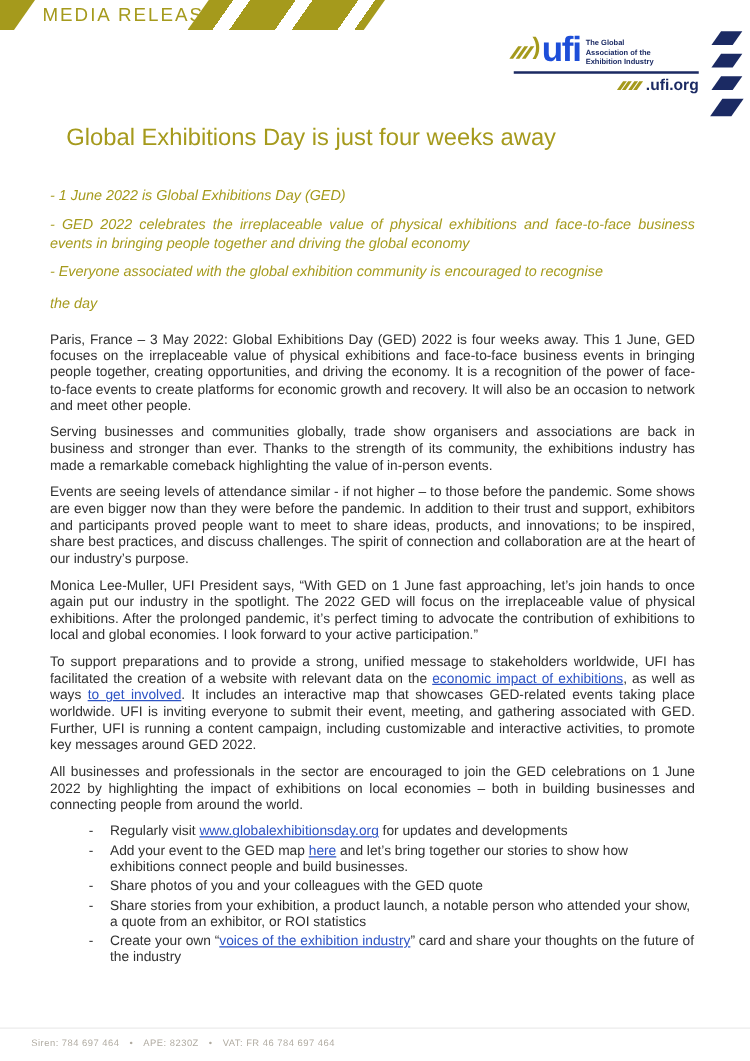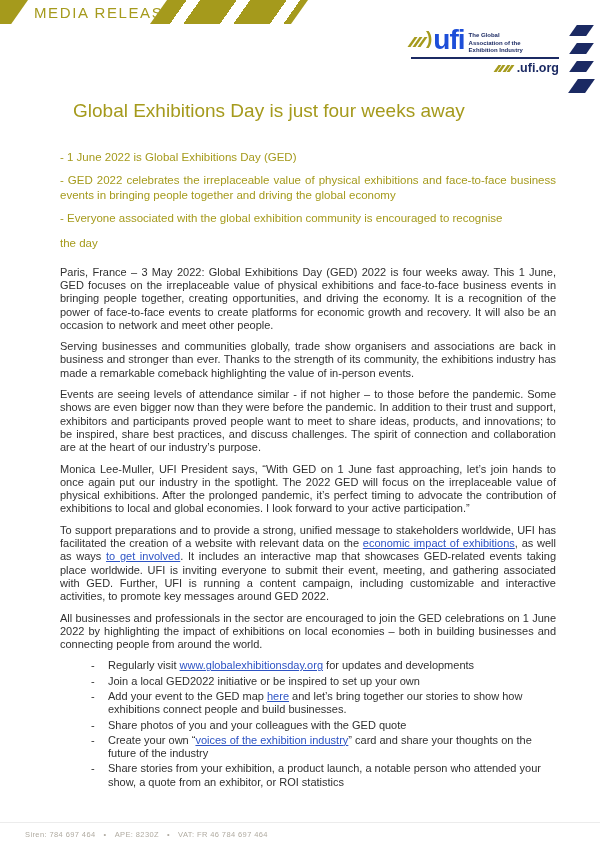--- a/index.html
+++ b/index.html
@@ -36,23 +36,23 @@
   .hatch-group{display:flex;margin-top:10px;}
   .hatch{width:3px;height:10px;background:#a59a1c;transform:skewX(-35deg);margin-right:2px;}
   .swoosh{color:#a59a1c;font-size:19px;font-weight:bold;line-height:1;margin:1px 1px 0 0;}
   .brand{color:#1d4ed8;font-size:28px;font-weight:bold;line-height:0.95;letter-spacing:-1px;}
   .tagline{color:#1b2a63;font-size:6px;line-height:1.25;margin:5px 0 0 4px;font-weight:bold;}
   .logo-rule{height:2.5px;background:#1b2a63;margin-top:2px;}
   .logo-row2{display:flex;justify-content:flex-end;align-items:center;margin-top:2px;}
   .hatch.small{width:2.5px;height:7px;margin-right:2px;}
   .site{color:#1b2a63;font-size:12.5px;font-weight:bold;margin-left:3px;}
   
-  .article{position:absolute;top:100px;left:60px;right:44px;color:#303030;}
+  .article{position:absolute;top:100px;left:40px;right:44px;color:#303030;}
   .title{font-size:19px;color:#a59a1c;margin:0 0 28px 13px;font-weight:400;}
-  .highlights{color:#a59a1c;font-size:11.5px;line-height:1.3;}
+  .highlights{color:#a59a1c;font-size:11.5px;line-height:1.3;font-style:italic;}
   .highlight-item{text-align:justify;margin-bottom:8px;}
   .highlight-tail{margin-top:10px;}
   .body-copy{margin-top:15px;font-size:11px;line-height:1.21;}
   .body-copy p{margin:0 0 8px 0;text-align:justify;}
   a.doc-link{color:#2d53c4;text-decoration:underline;cursor:pointer;}
   .bullet-list{list-style:none;margin:1px 0 0 0;padding:0 0 0 28px;
     font-size:11px;line-height:1.21;}
   .bullet-list li{position:relative;padding-left:20px;margin-bottom:2px;text-align:left;}
   .bullet-list li::before{content:"-";position:absolute;left:3px;}
   
@@ -121,23 +121,22 @@
       <p>Paris, France – 3 May 2022: Global Exhibitions Day (GED) 2022 is four weeks away. This 1 June, GED focuses on the irreplaceable value of physical exhibitions and face-to-face business events in bringing people together, creating opportunities, and driving the economy. It is a recognition of the power of face-to-face events to create platforms for economic growth and recovery. It will also be an occasion to network and meet other people.</p>
       <p>Serving businesses and communities globally, trade show organisers and associations are back in business and stronger than ever.  Thanks to the strength of its community, the exhibitions industry has made a remarkable comeback highlighting the value of in-person events.</p>
       <p>Events are seeing levels of attendance similar - if not higher – to those before the pandemic. Some shows are even bigger now than they were before the pandemic. In addition to their trust and support, exhibitors and participants proved people want to meet to share ideas, products, and innovations; to be inspired, share best practices, and discuss challenges. The spirit of connection and collaboration are at the heart of our industry’s purpose.</p>
       <p>Monica Lee-Muller, UFI President says, “With GED on 1 June fast approaching, let’s join hands to once again put our industry in the spotlight. The 2022 GED will focus on the irreplaceable value of physical exhibitions. After the prolonged pandemic, it’s perfect timing to advocate the contribution of exhibitions to local and global economies. I look forward to your active participation.”</p>
       <p>To support preparations and to provide a strong, unified message to stakeholders worldwide, UFI has facilitated the creation of a website with relevant data on the <a class="doc-link" href="#">economic impact of exhibitions</a>, as well as ways <a class="doc-link" href="#">to get involved</a>. It includes an interactive map that showcases GED-related events taking place worldwide. UFI is inviting everyone to submit their event, meeting, and gathering associated with GED. Further, UFI is running a content campaign, including customizable and interactive activities, to promote key messages around GED 2022.</p>
       <p>All businesses and professionals in the sector are encouraged to join the GED celebrations on 1 June 2022 by highlighting the impact of exhibitions on local economies – both in building businesses and connecting people from around the world.</p>
     </div>
 
   <ul class="bullet-list" id="bullets">
       <li>Regularly visit <a class="doc-link" href="#">www.globalexhibitionsday.org</a> for updates and developments</li>
-      <li>Join a local GED2022 initiative or be inspired to set up your own</li>
       <li>Add your event to the GED map <a class="doc-link" href="#">here</a> and let’s bring together our stories to show how exhibitions connect people and build businesses.</li>
       <li>Share photos of you and your colleagues with the GED quote</li>
+      <li>Share stories from your exhibition, a product launch, a notable person who attended your show, a quote from an exhibitor, or ROI statistics</li>
       <li>Create your own “<a class="doc-link" href="#">voices of the exhibition industry</a>” card and share your thoughts on the future of the industry</li>
-      <li>Share stories from your exhibition, a product launch, a notable person who attended your show, a quote from an exhibitor, or ROI statistics</li>
     </ul>
 </div>
 
 <div class="footer">
   <span id="footer-items"><span>Siren: 784 697 464</span><span class="sep">•</span><span>APE: 8230Z</span><span class="sep">•</span><span>VAT: FR 46 784 697 464</span></span>
 </div>
 
 </body></html>

